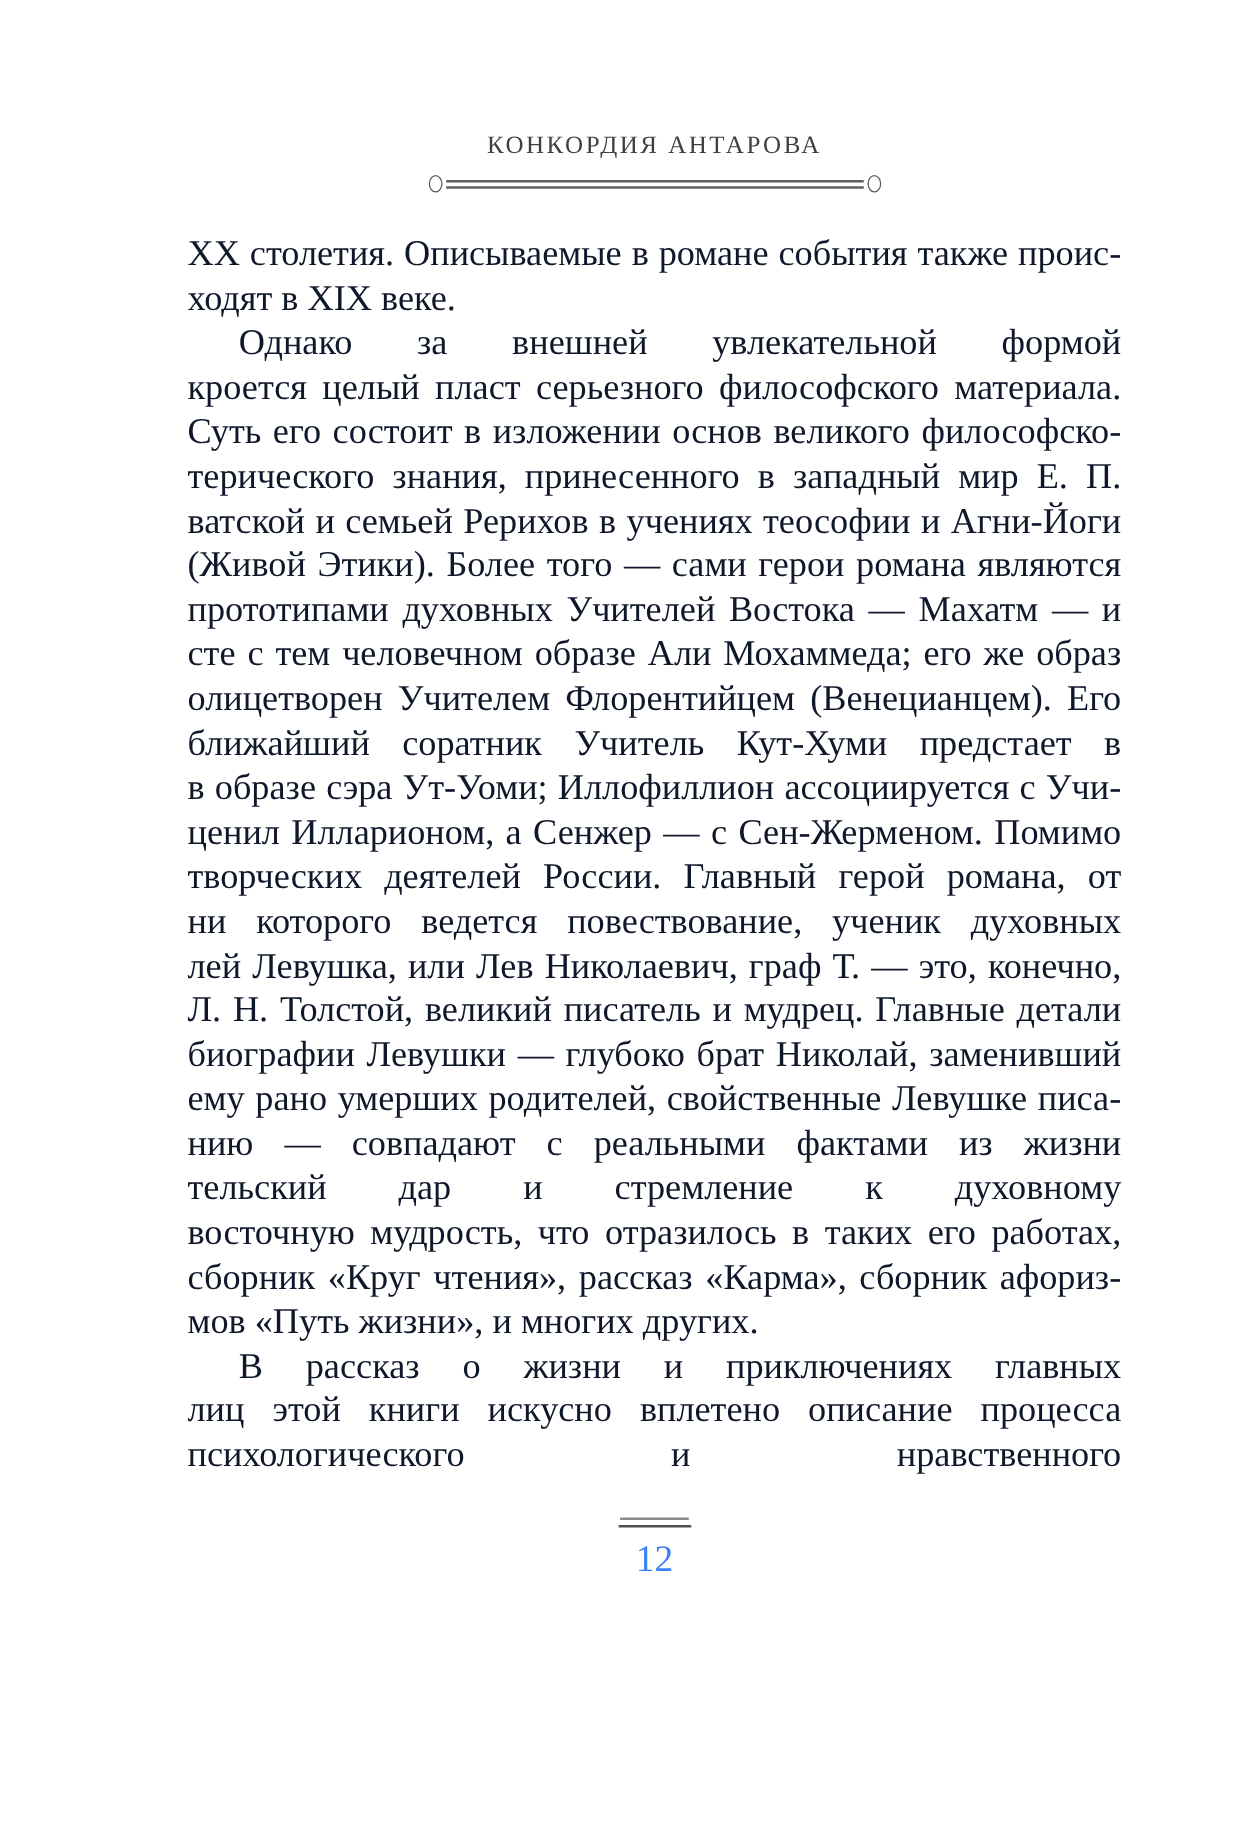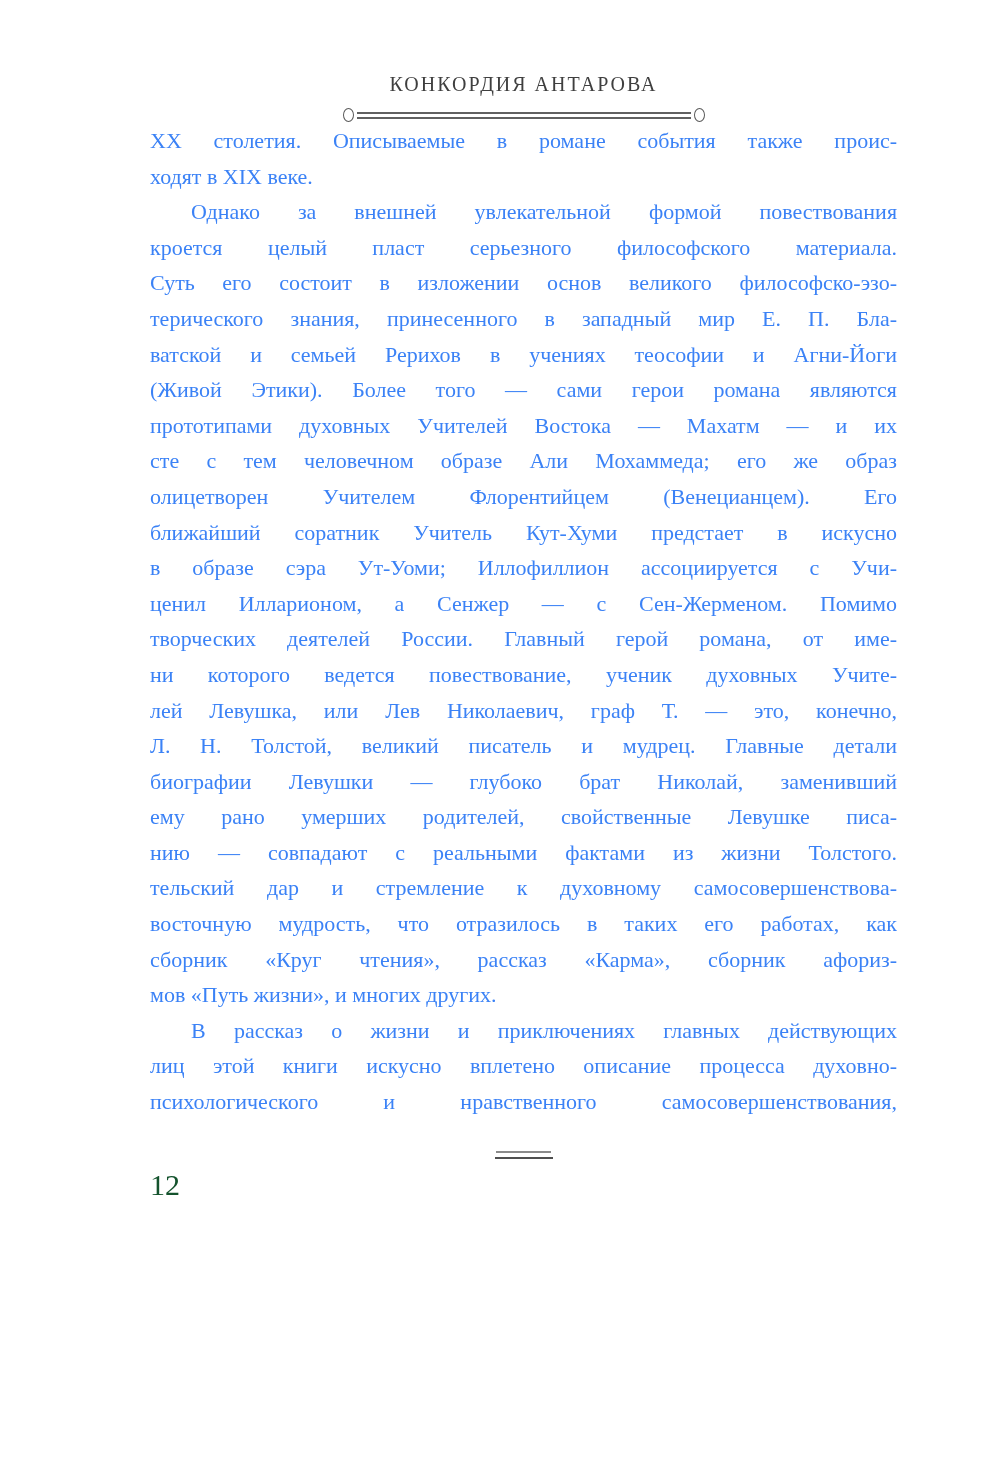--- a/index.html
+++ b/index.html
@@ -14,21 +14,21 @@
     font-family: "Liberation Serif", "DejaVu Serif", serif;
     overflow: hidden;
   }
   .page {
     position: absolute;
     left: 150px;
     top: 0;
     width: 747px;
   }
   .author {
-    margin-top: 72px;
+    margin-top: 104px;
     line-height: 24px;
     text-align: center;
     font-size: 20px;
     letter-spacing: 2px;
     color: #3f3f3f;
   }
   .rule {
     margin: 11px auto 0;
     width: 362px;
     height: 16px;
@@ -45,23 +45,24 @@
   }
   .rule-lines {
     flex: 1;
     height: 7px;
     border-top: 2px solid #606060;
     border-bottom: 2px solid #606060;
     box-sizing: border-box;
     margin: 0 3px;
   }
   .text {
-    font-size: 22px;
+    margin-top: 31px;
+    font-size: 29px;
     line-height: 35.6px;
-    color: #3b82f6;
+    color: #0f172a;
   }
   .line {
     text-align: justify;
     text-align-last: justify;
     height: 35.6px;
     overflow: hidden;
   }
   .line.end {
     text-align-last: left;
   }
@@ -79,23 +80,24 @@
     background: #8b8b8b;
   }
   .orn .l2 {
     height: 2.5px;
     width: 58px;
     margin: 4px auto 0;
     background: #4f4f4f;
   }
   .pagenum {
     margin-top: 8px;
+    text-align: center;
     font-size: 30px;
     line-height: 36px;
-    color: #14532d;
+    color: #3b82f6;
   }
 </style>
 </head>
 <body>
 
 <div class="page">
 
   <div class="author">КОНКОРДИЯ АНТАРОВА</div>
 
   <div class="rule">

